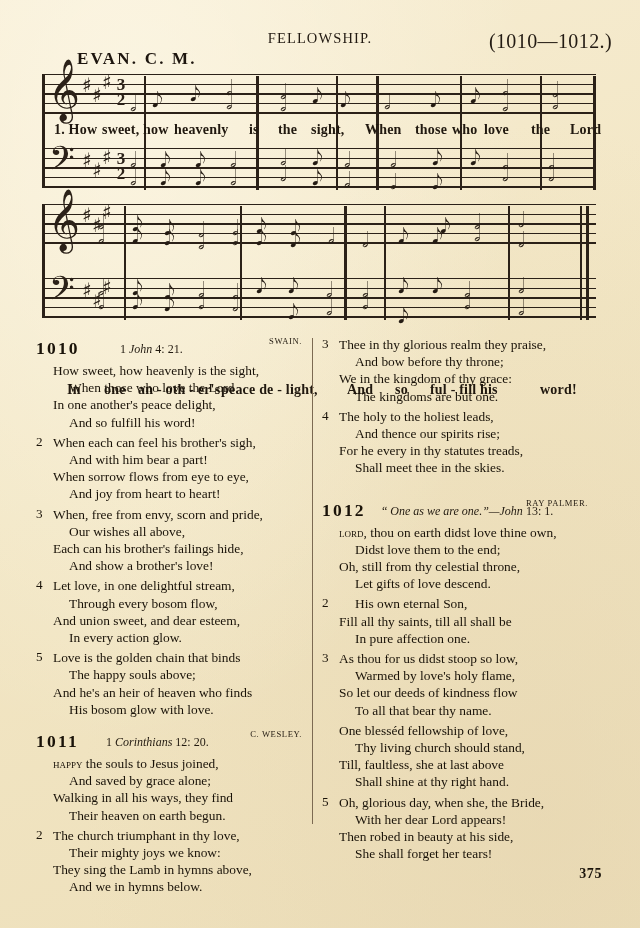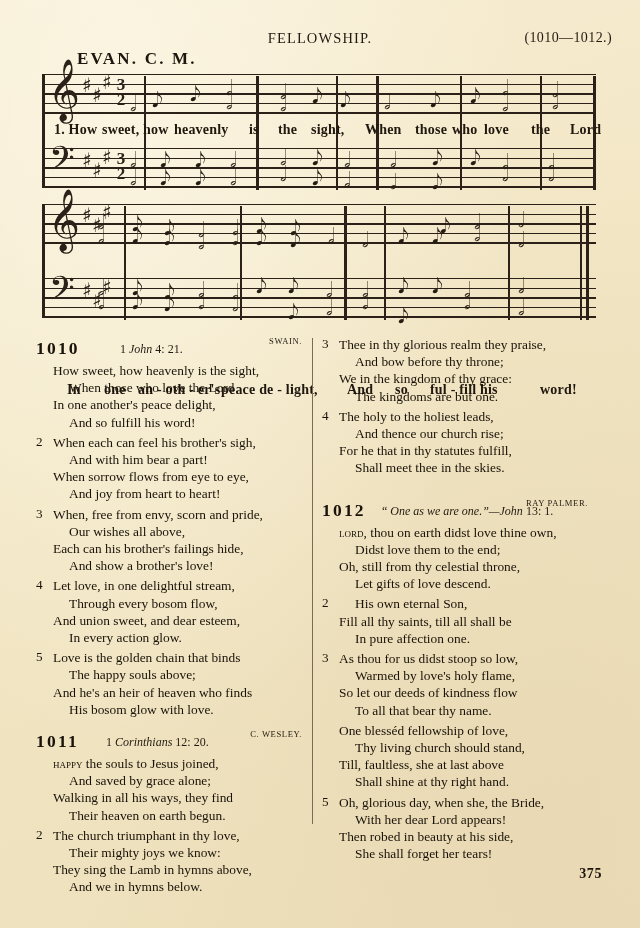--- a/index.html
+++ b/index.html
@@ -38,21 +38,21 @@
     text-align: center;
     font-size: 14.5px;
     letter-spacing: 1.1px;
     font-weight: 400;
     color: #221a12;
   }
   .rh-range {
     position: absolute;
     right: 28px;
     top: 0;
-    font-size: 14px;
+    font-size: 20px;
     letter-spacing: 0.4px;
     color: #221a12;
   }
 
   .tune-name {
     position: absolute;
     top: 49px;
     left: 77px;
     font-size: 17px;
     font-weight: bold;
@@ -543,22 +543,22 @@
           <div class="stanza">
             <span class="st-num">3</span>
             <div class="vline">Thee in thy glorious realm they praise,</div>
             <div class="vline ind">And bow before thy throne;</div>
             <div class="vline">We in the kingdom of thy grace:</div>
             <div class="vline ind">The kingdoms are but one.</div>
           </div>
           <div class="stanza">
             <span class="st-num">4</span>
             <div class="vline">The holy to the holiest leads,</div>
-            <div class="vline ind">And thence our church rise;</div>
-            <div class="vline">For he that in thy statutes fulfill,</div>
+            <div class="vline ind">And thence our spirits rise;</div>
+            <div class="vline">For he every in thy statutes treads,</div>
             <div class="vline ind">Shall meet thee in the skies.</div>
           </div>
         </div>
         <div style="height: 10px;"></div>
         <div class="hymn">
           <div class="hymn-head">
             <span class="hymn-num">1012</span>
             <span class="hymn-ref ref-1012"><span>“ </span><i>One as we are one.”—John</i><span> 13: 1.</span></span>
             <span class="hymn-author">RAY PALMER.</span>
           </div>

